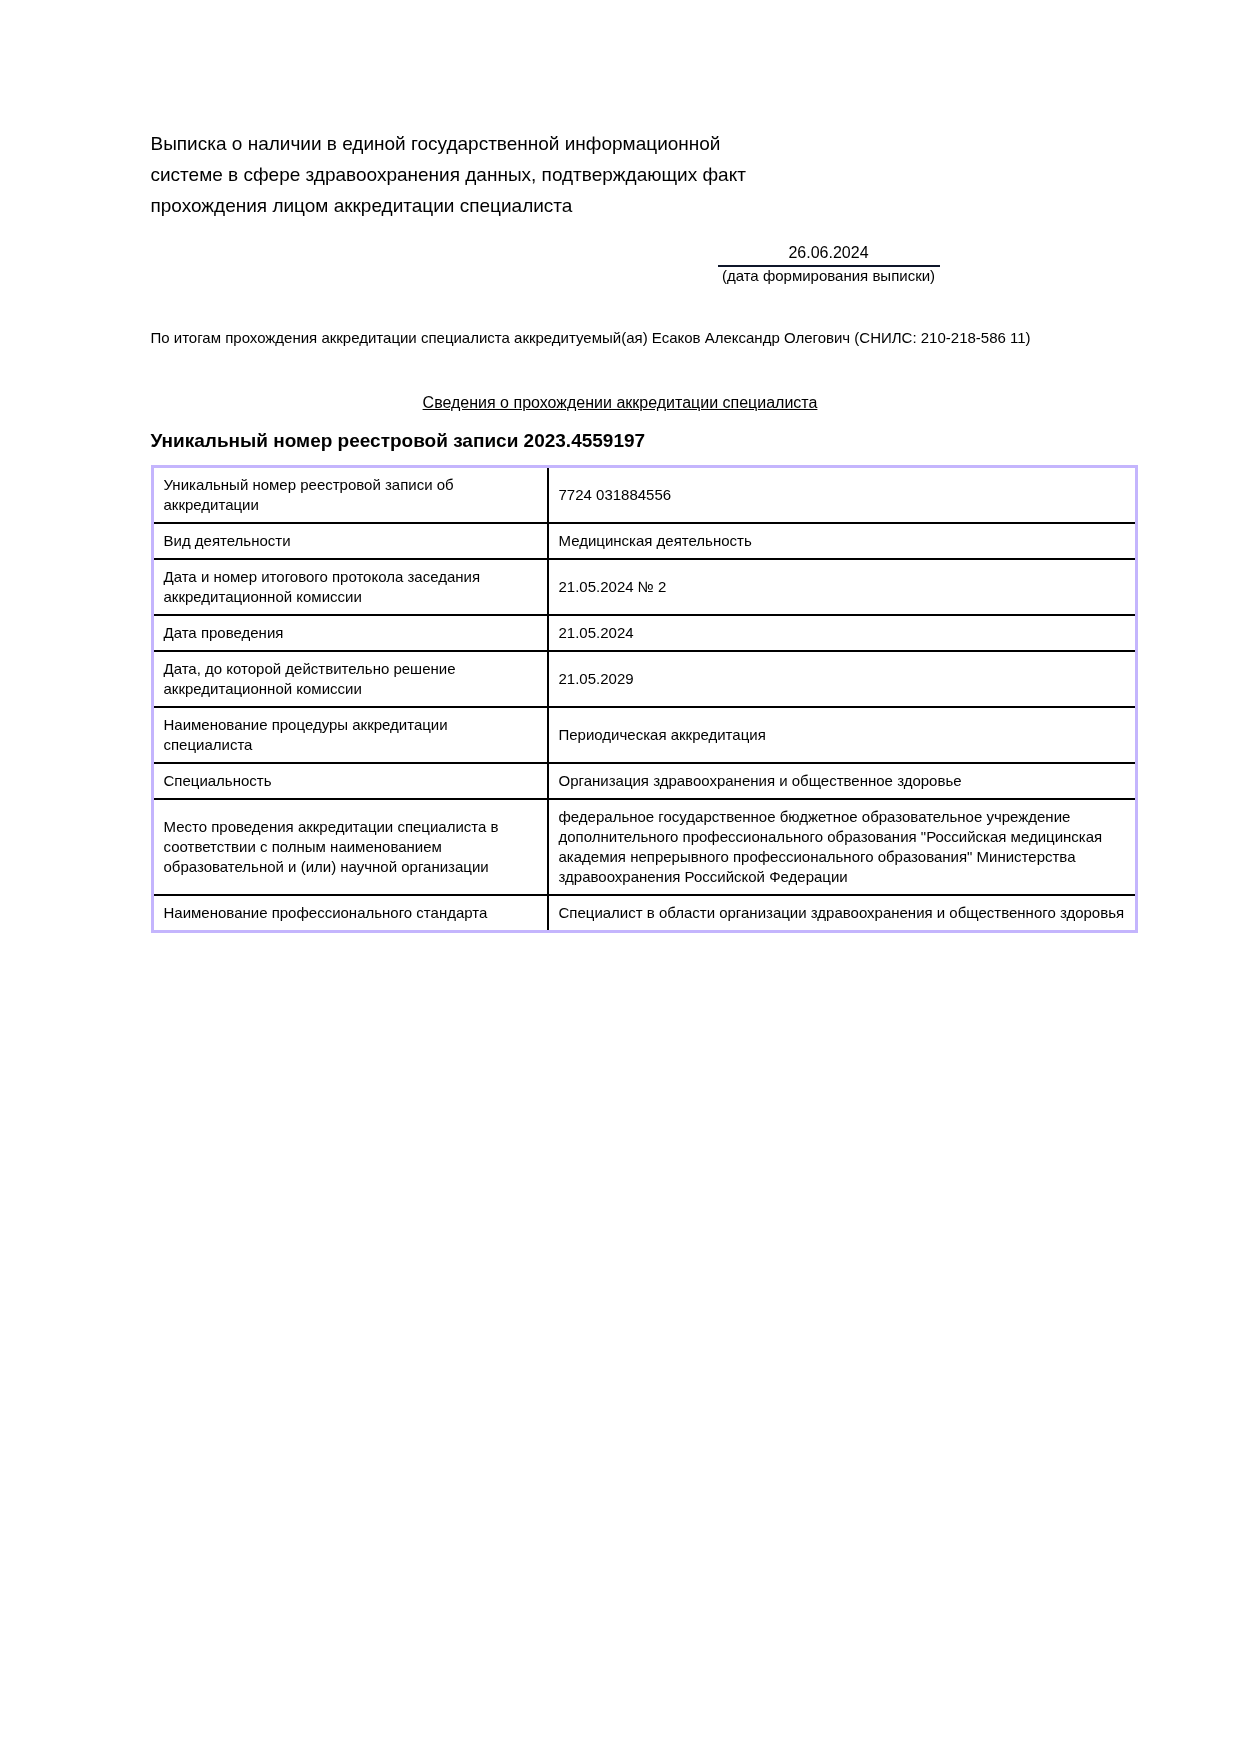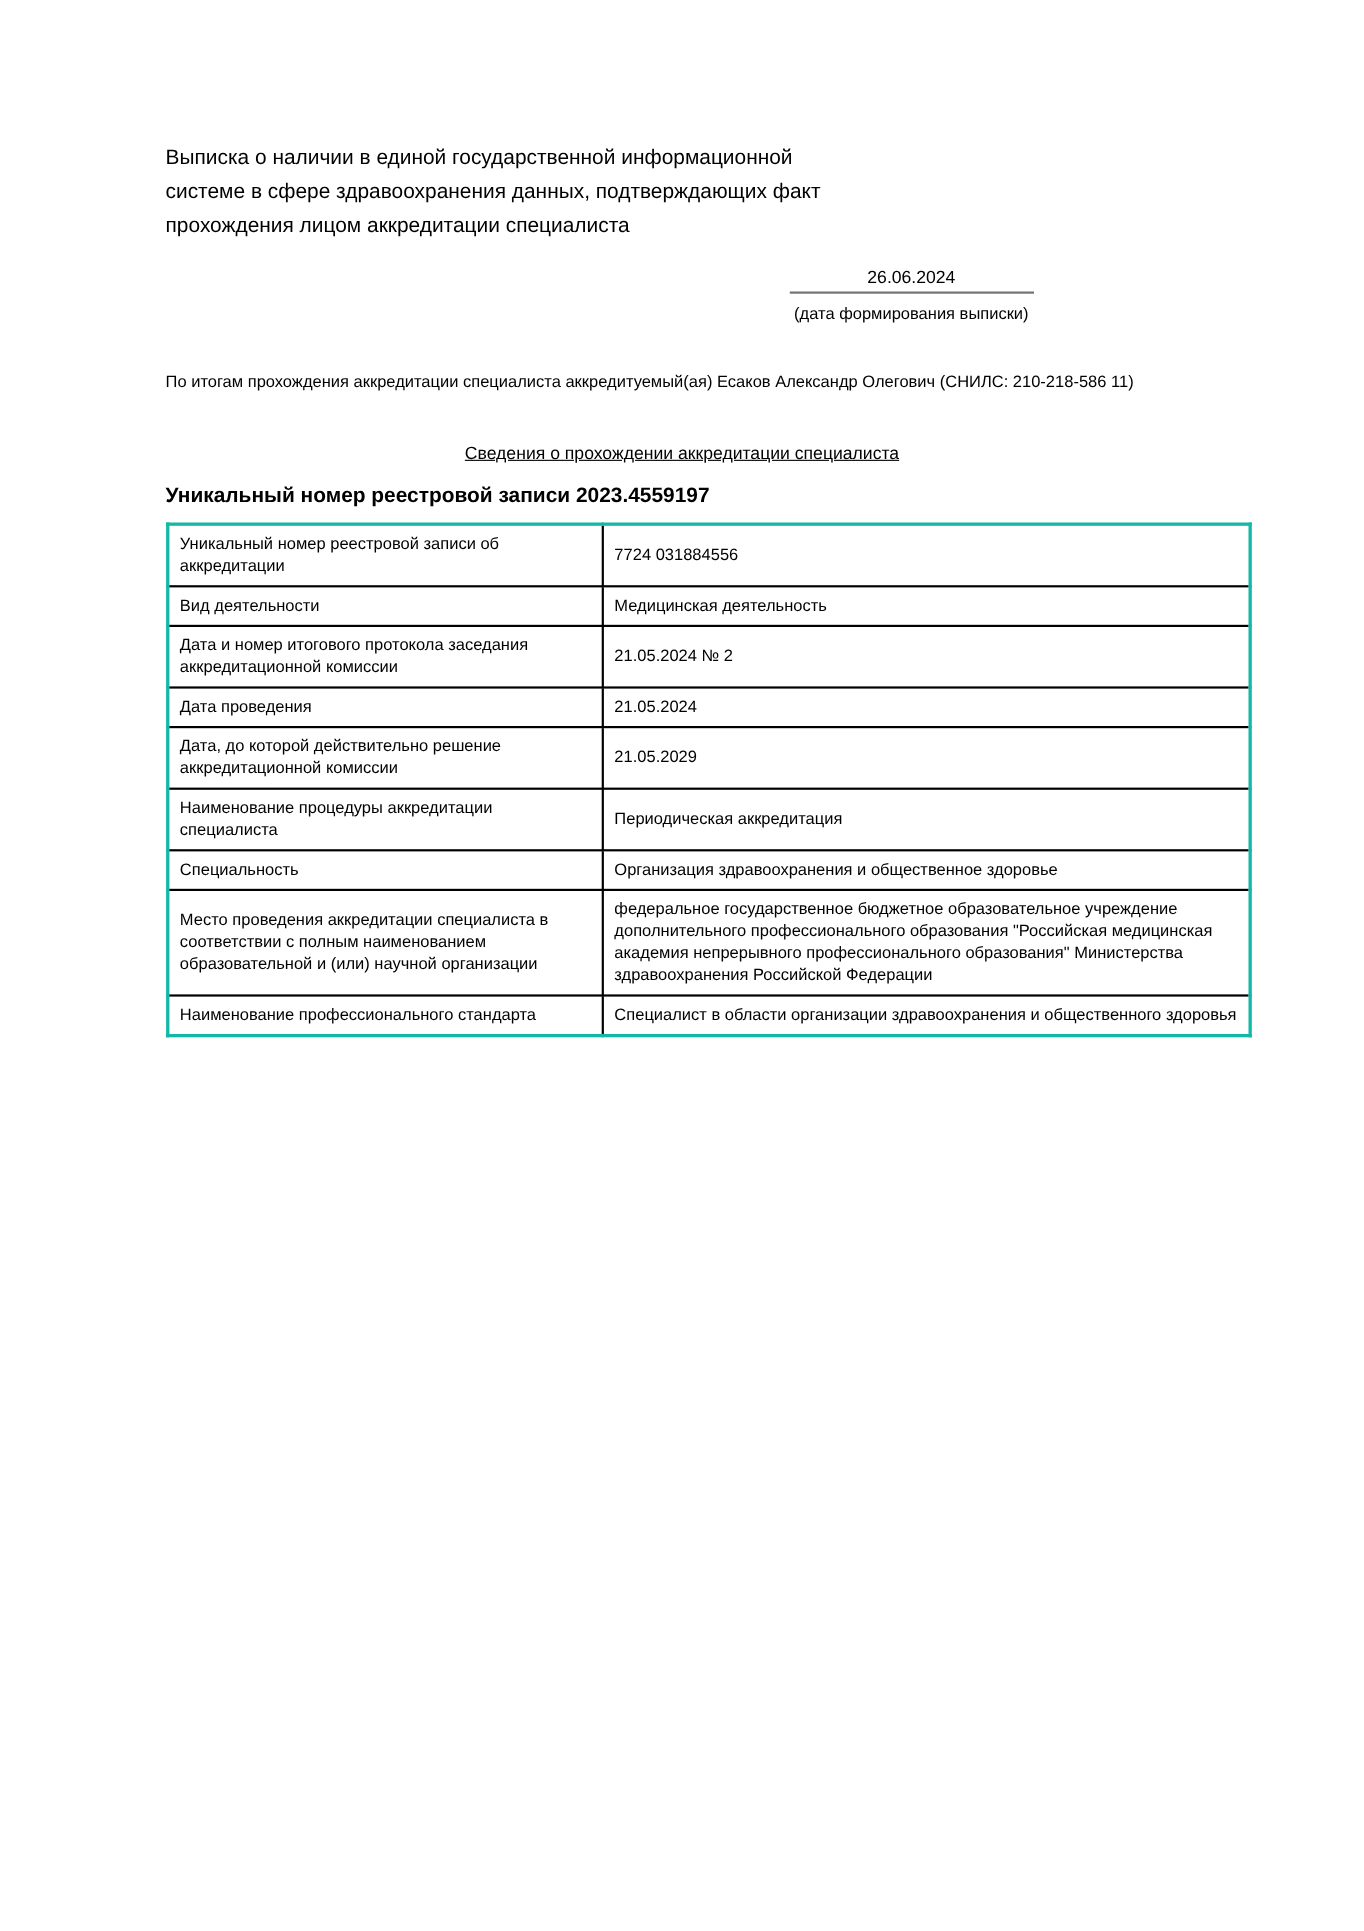--- a/index.html
+++ b/index.html
@@ -29,26 +29,26 @@
   .doc-title div { white-space: nowrap; }
   .date-block {
     width: 222px;
     margin: 22px 150px 0 auto;
     text-align: center;
   }
   .date-value {
     font-size: 16px;
     line-height: 19px;
     padding-bottom: 3px;
-    border-bottom: 2px solid #737373;
+    border-bottom: 2px solid #0f172a;
   }
   .date-caption {
     font-size: 15px;
     line-height: 18px;
-    padding-top: 10px;
+    padding-top: 0;
     white-space: nowrap;
   }
   .intro {
     margin-top: 40px;
     font-size: 15px;
     line-height: 26px;
   }
   .intro div { white-space: nowrap; }
   .section-heading {
     margin-top: 42px;
@@ -61,21 +61,21 @@
     margin-top: 16px;
     text-align: left;
     font-size: 19px;
     font-weight: bold;
     line-height: 24px;
   }
   table.acc-table {
     margin-top: 12px;
     width: 939px;
     border-collapse: collapse;
-    border: 3px solid #14b8a6;
+    border: 3px solid #c4b5fd;
     table-layout: fixed;
   }
   table.acc-table td {
     border: 2px solid #000;
     padding: 7px 10px;
     font-size: 15px;
     line-height: 20px;
     vertical-align: middle;
     word-wrap: break-word;
   }

